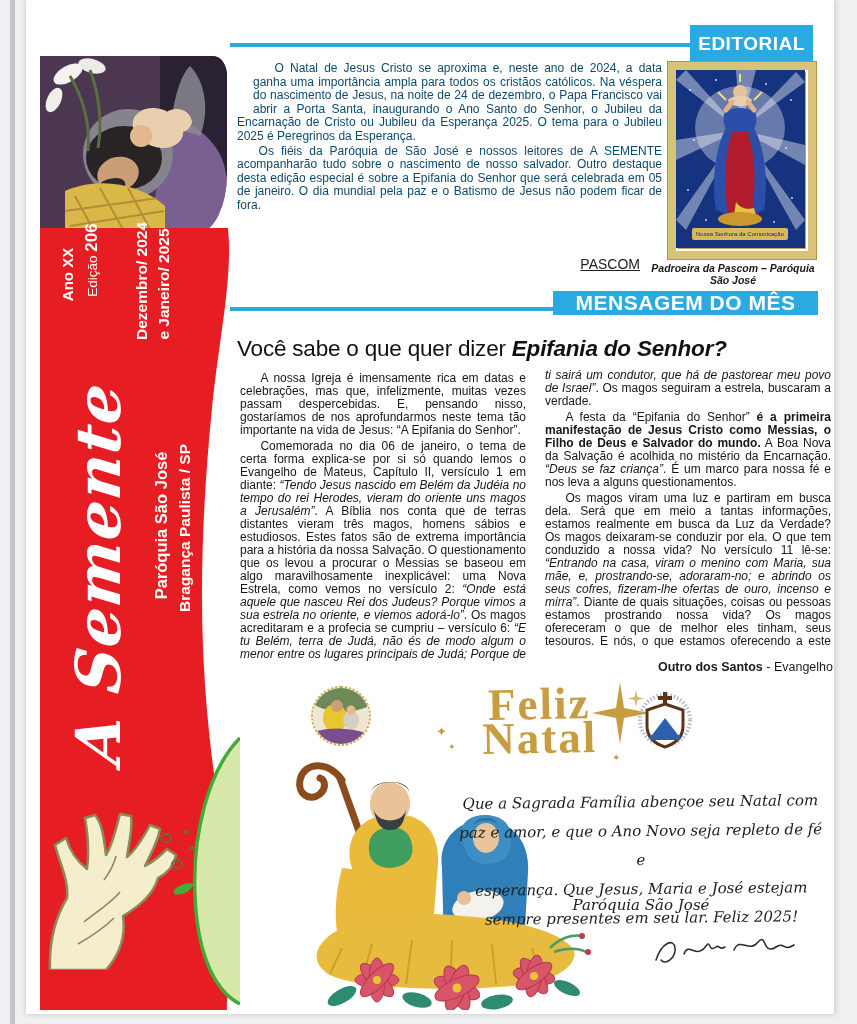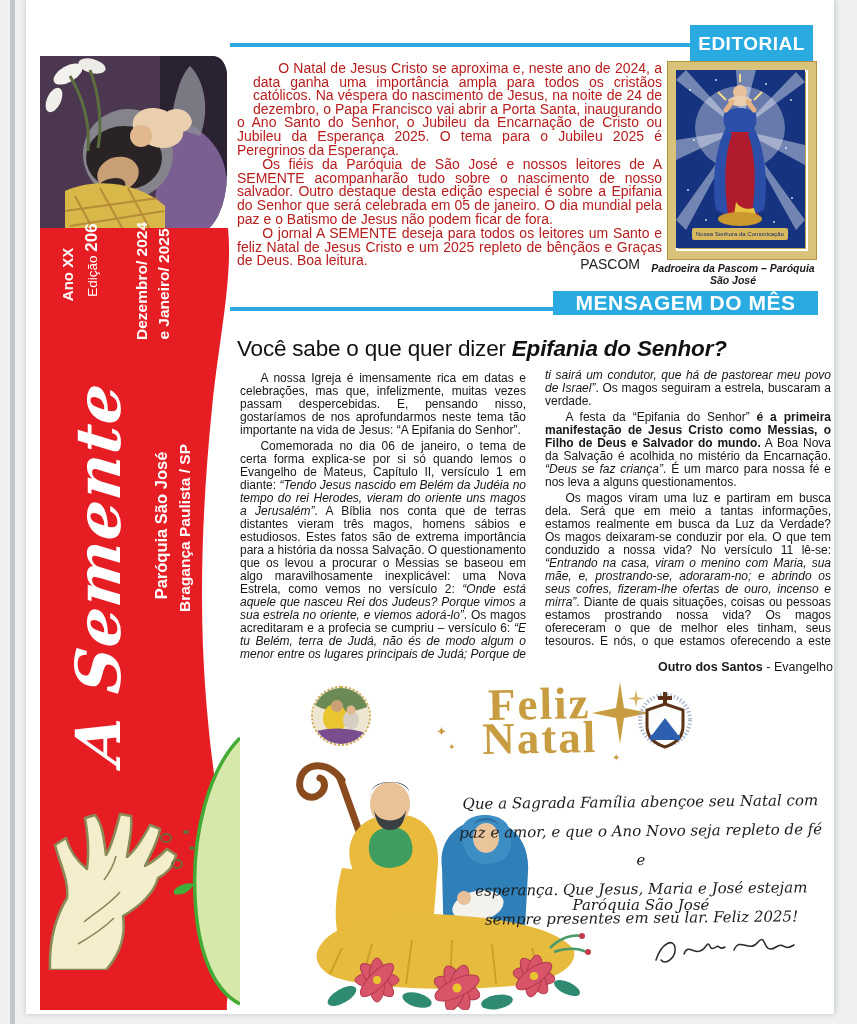--- a/index.html
+++ b/index.html
@@ -25,26 +25,26 @@
   .parish2{left:81px;top:519px;width:208px;font-size:15.5px;font-weight:bold;}
   .leaf{position:absolute;left:186px;top:736px;width:54px;height:272px;}
   .hand{position:absolute;left:44px;top:772px;width:152px;height:198px;}
   
   .hline{position:absolute;height:4px;background:#29abe2;}
   .tagbox{position:absolute;background:#29abe2;color:#fff;font-weight:bold;
           display:flex;align-items:center;justify-content:center;letter-spacing:.5px;}
   #editorial-tag{left:690px;top:25px;width:123px;height:38px;font-size:19px;}
   #message-tag{left:553px;top:291px;width:265px;height:24px;font-size:21px;}
   
-  #editorial-body{position:absolute;left:237px;top:62px;width:425px;font-size:14px;
-                  line-height:13.6px;color:#b91c1c;text-align:justify;}
+  #editorial-body{position:absolute;left:237px;top:62px;width:425px;font-size:12px;
+                  line-height:13.6px;color:#0c4a6e;text-align:justify;}
   .epar{margin:0 0 1px 0;text-indent:1.8em;}
   .pwrap{float:left;width:16px;height:42px;}
   #editorial-byline{position:absolute;left:237px;top:256px;width:425px;text-align:right;
-                    padding-right:22px;box-sizing:border-box;font-size:14px;color:#222;}
+                    padding-right:22px;box-sizing:border-box;font-size:14px;color:#222;text-decoration:underline;}
   .frame{position:absolute;left:668px;top:62px;width:148px;height:197px;box-sizing:border-box;
          border:8px solid #d9c27a;outline:1px solid #b3933f;background:#fff;
          box-shadow:inset 0 0 0 2px #fff, inset 0 0 0 3px #c2a657;}
   .frame svg{display:block;}
   #frame-caption{position:absolute;left:644px;top:262px;width:178px;text-align:center;
                  font-size:10.5px;font-weight:bold;font-style:italic;color:#1a1a1a;}
   
   #message-title{position:absolute;left:237px;top:336px;width:590px;font-size:22.5px;
                  font-weight:bold;color:#111;letter-spacing:-.2px;}
   #message-columns{position:absolute;left:237px;top:369px;width:597px;height:301px;
@@ -126,21 +126,20 @@
 <div class="rot ed-d2">e Janeiro/ 2025</div>
 <div class="rot logo-script">A Semente</div>
 <div class="rot parish1">Paróquia São José</div>
 <div class="rot parish2">Bragança Paulista / SP</div>
 
 <div class="hline" style="left:230px;top:43px;width:460px;"></div>
 <div class="tagbox" id="editorial-tag">EDITORIAL</div>
 <div id="editorial-body">
     <p class="epar"><span class="pwrap"></span>O Natal de Jesus Cristo se aproxima e, neste ano de 2024, a data ganha uma importância ampla para todos os cristãos católicos. Na véspera do nascimento de Jesus, na noite de 24 de dezembro, o Papa Francisco vai abrir a Porta Santa, inaugurando o Ano Santo do Senhor, o Jubileu da Encarnação de Cristo ou Jubileu da Esperança 2025. O tema para o Jubileu 2025 é Peregrinos da Esperança.</p>
     <p class="epar">Os fiéis da Paróquia de São José e nossos leitores de A SEMENTE acompanharão tudo sobre o nascimento de nosso salvador. Outro destaque desta edição especial é sobre a Epifania do Senhor que será celebrada em 05 de janeiro. O dia mundial pela paz e o Batismo de Jesus não podem ficar de fora.</p>
-    <p class="epar">O jornal A SEMENTE deseja para todos os leitores um Santo e feliz Natal de Jesus Cristo e um 2025 repleto de bênçãos e Graças de Deus. Boa leitura.</p>
   </div>
 <div id="editorial-byline">PASCOM</div>
 
 <div class="frame">
   <svg width="129" height="178" viewBox="0 0 129 178">
     <rect width="129" height="178" fill="#16337f"></rect>
     <g fill="#ffffff" opacity=".8">
       <circle cx="14" cy="20" r="1"></circle>
         <circle cx="40" cy="10" r="1"></circle>
         <circle cx="90" cy="14" r="1"></circle>

